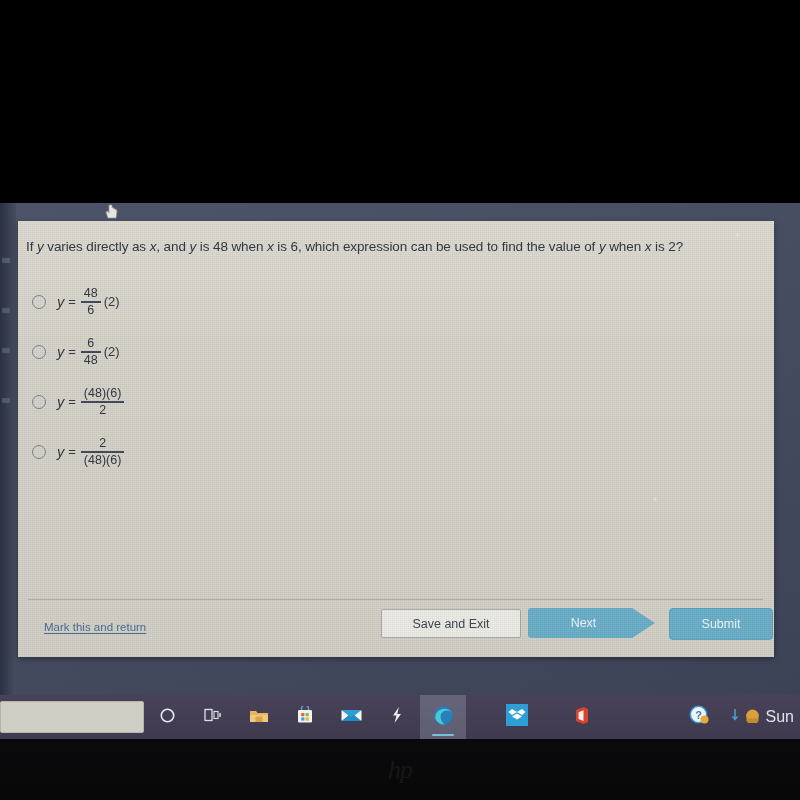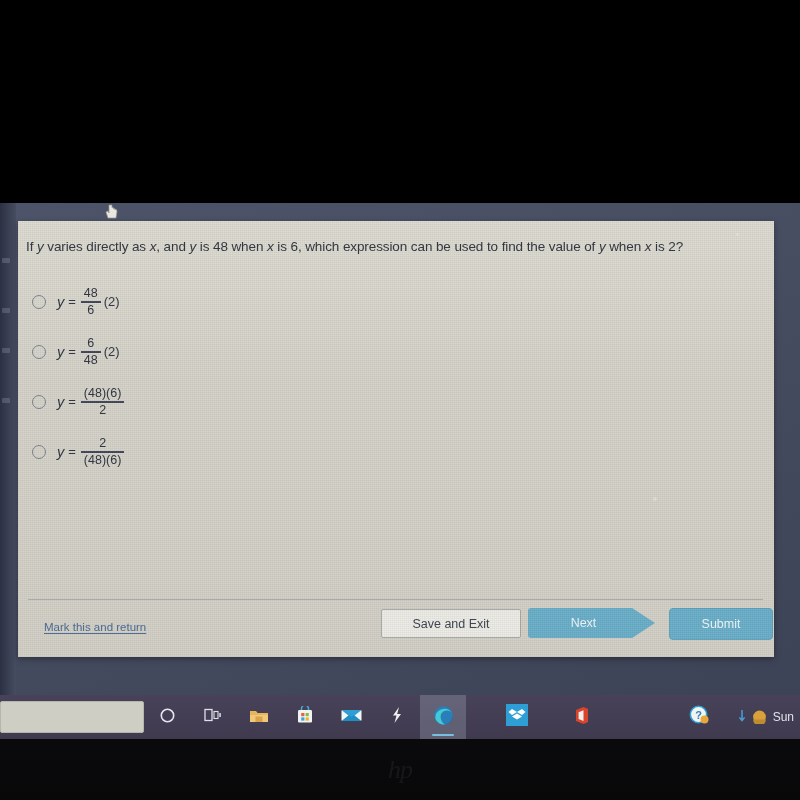--- a/index.html
+++ b/index.html
@@ -290,21 +290,21 @@
     display: flex;
     align-items: center;
     height: 44px;
     padding-right: 2px;
   }
   .weather {
     display: flex;
     align-items: center;
     gap: 4px;
     color: #dfe2ea;
-    font-size: 12px;
+    font-size: 16px;
     padding-right: 4px;
   }
 
   
   .bottom-bezel {
     position: absolute;
     left: 0;
     top: 739px;
     width: 800px;
     height: 61px;

